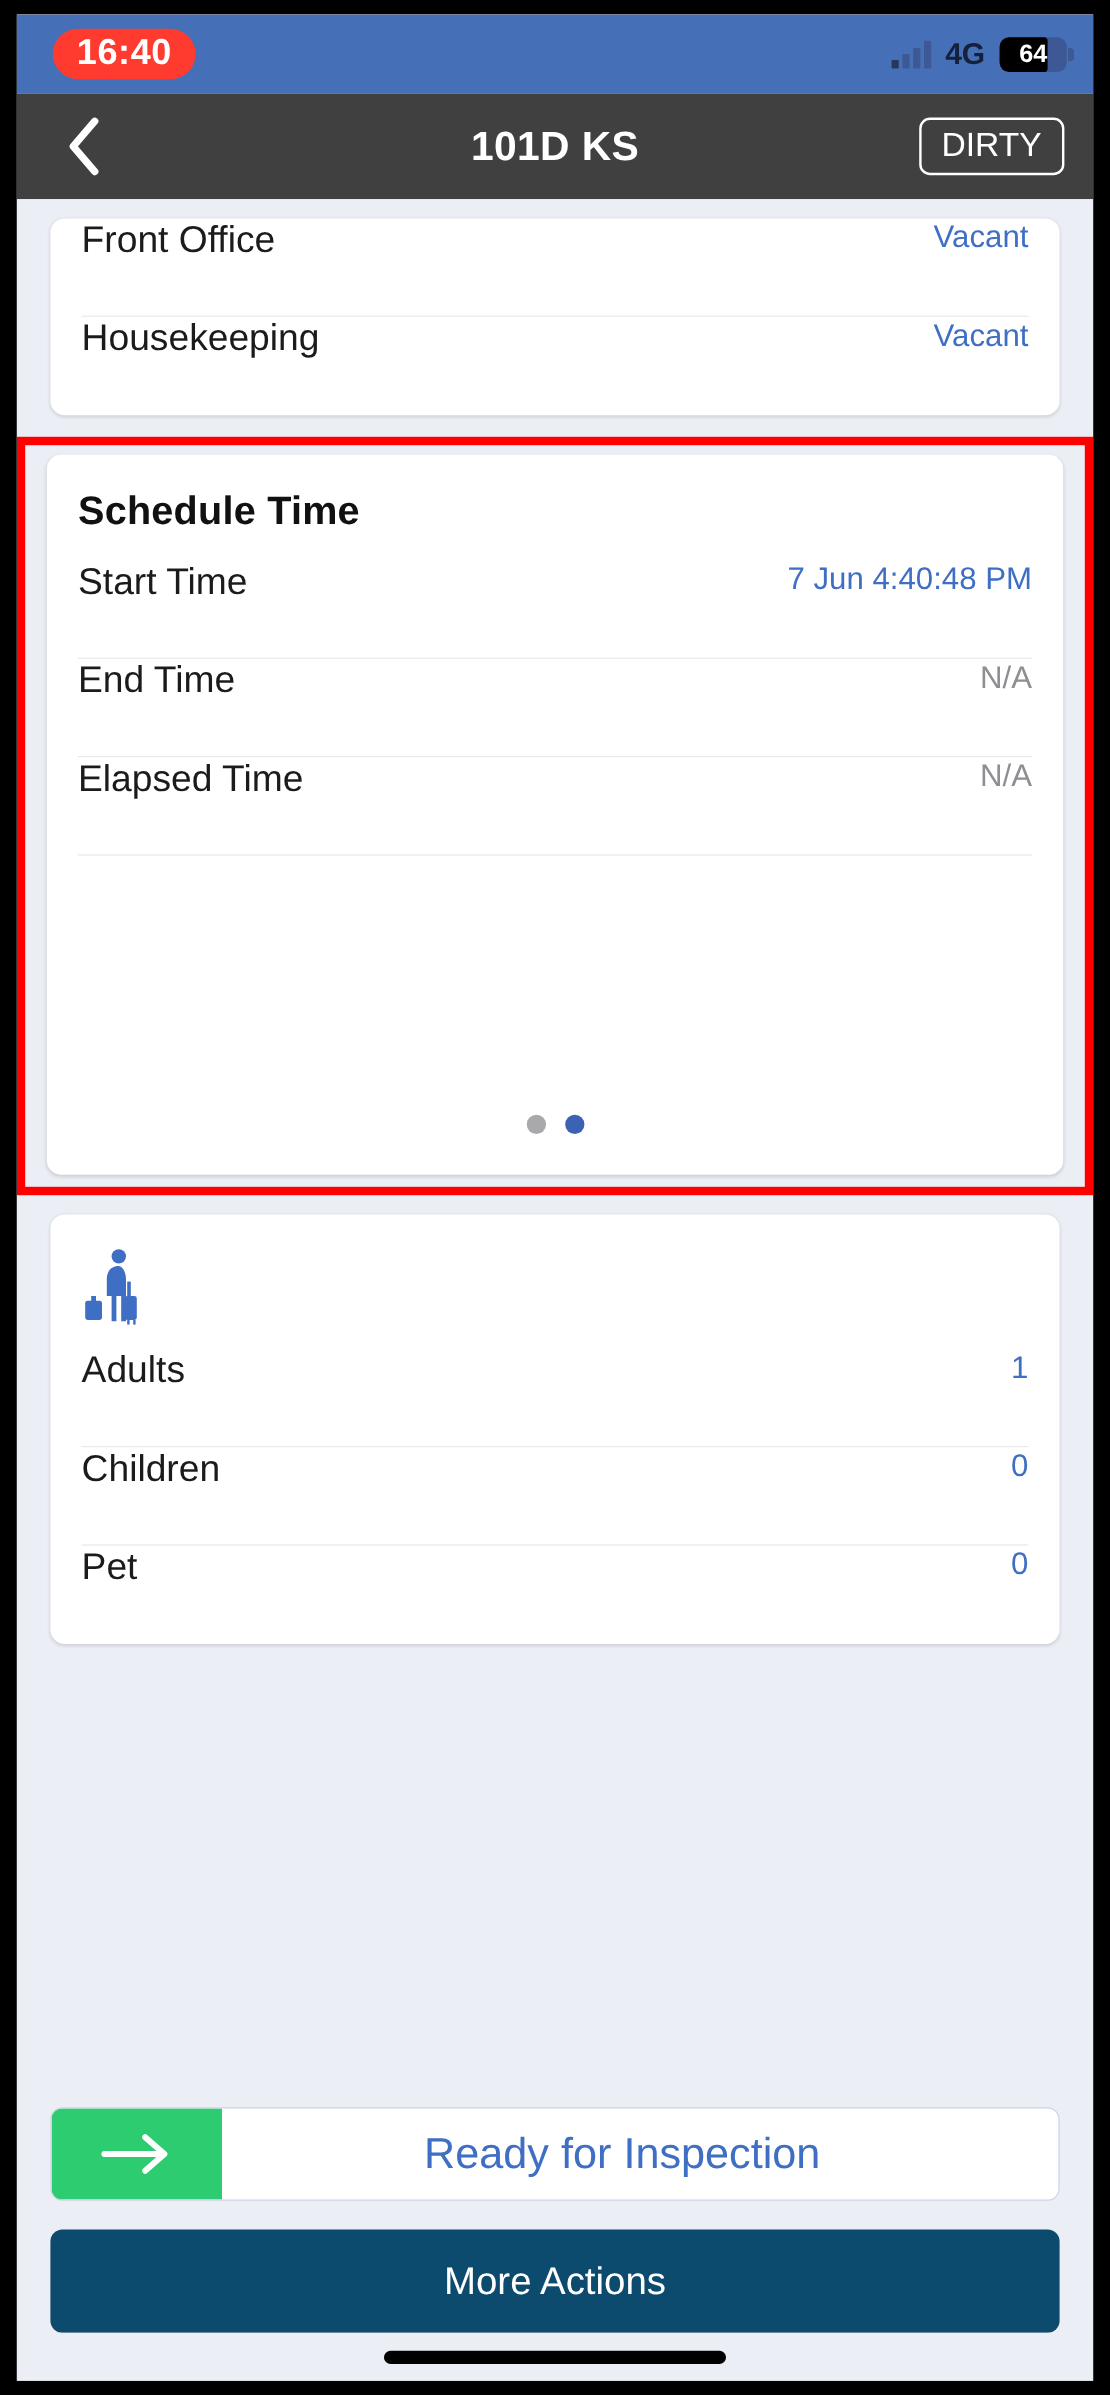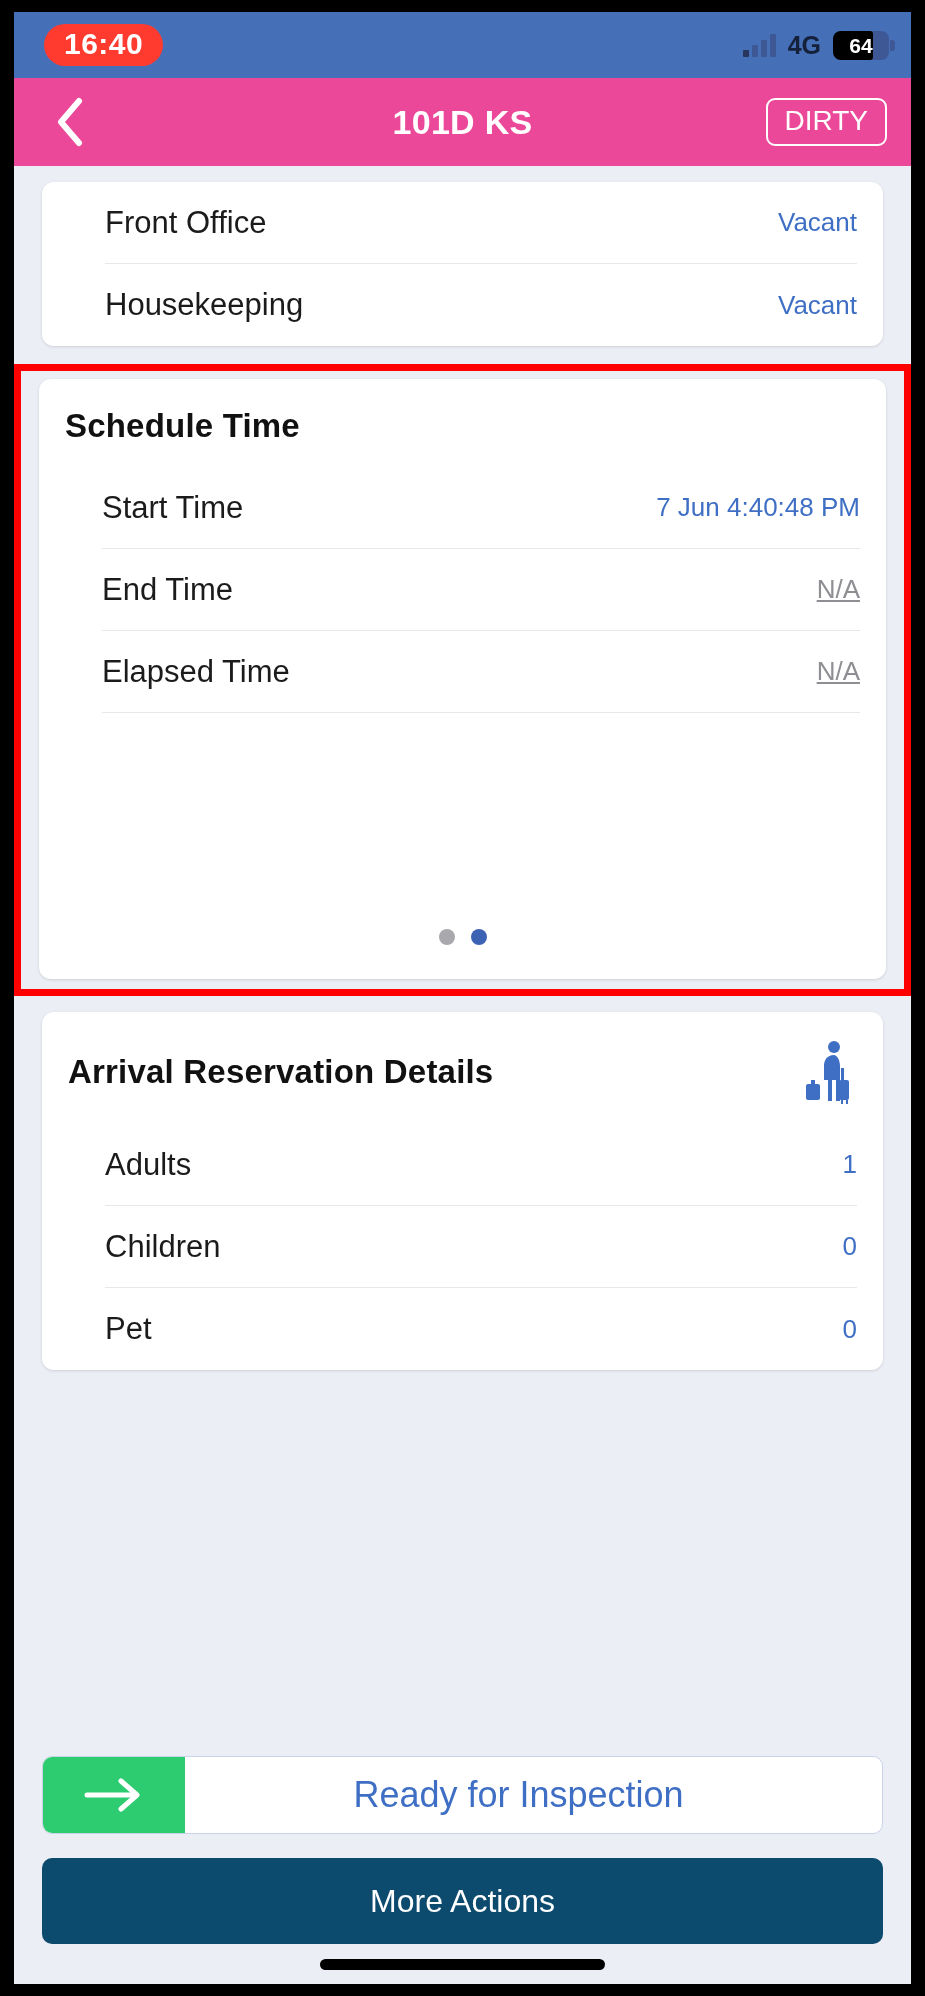--- a/index.html
+++ b/index.html
@@ -101,21 +101,21 @@
   .battery .cap{
     position:absolute;
     right:-6px; top:9px;
     width:5px; height:11px;
     background:#3d5894;
     border-radius:0 3px 3px 0;
   }
 
   
   .nav-bar{
-    background:#ec4899;
+    background:#404040;
     height:88px;
     display:flex;
     align-items:center;
     padding:0 24px 0 30px;
     flex:none;
     position:relative;
   }
   .back-btn{
     width:52px; height:52px;
     display:flex; align-items:center; justify-content:center;
@@ -170,36 +170,35 @@
   .card-head{
     display:flex;
     align-items:center;
     justify-content:space-between;
     padding:28px 0 20px 0;
   }
   .card-head .card-title{padding:0;}
 
   .row{
     display:flex;
-    align-items:center;
+    align-items:flex-start;
     justify-content:space-between;
     height:82px;
     border-bottom:1.6px solid #e7e8ec;
-    margin-left:37px;
   }
   .row:last-child{border-bottom:1.6px solid #e7e8ec;}
   .row-label{
     font-size:31px;
     color:#1b1b1b;
   }
   .row-value{
     font-size:26px;
     color:#3f6fc4;
   }
-  .row-value.muted{color:#8e8e93;text-decoration:underline;}
+  .row-value.muted{color:#8e8e93;}
   .row.no-border{border-bottom:none;}
 
   
   .occupancy-card .row:last-child{border-bottom:none;}
 
   
   .highlight-wrap{
     margin:18px 0 0 0;
     border:7px solid #ff0000;
     padding:8px 18px 10px 18px;
@@ -361,21 +360,20 @@
           </div>
           <div class="dots">
             <span class="dot"></span>
             <span class="dot active"></span>
           </div>
         </div>
       </div>
 
       <div class="card arrival-card">
         <div class="card-head">
-          <div class="card-title">Arrival Reservation Details</div>
           <svg class="luggage-icon" width="54" height="64" viewBox="0 0 54 64">
             <circle cx="31" cy="7" r="6" fill="#3f6fc4"></circle>
             <path d="M31 15 c-7 0 -10 5 -10 11 l0 14 l4 0 l0 21 l4 0 l0 -21 l4 0 l0 21 l4 0 l0 -35 c0 -6 -3 -11 -6 -11 z" fill="#3f6fc4"></path>
             <rect x="38" y="28" width="3" height="16" fill="#3f6fc4"></rect>
             <rect x="36" y="40" width="10" height="20" rx="2" fill="#3f6fc4"></rect>
             <rect x="38" y="60" width="2" height="4" fill="#3f6fc4"></rect>
             <rect x="43" y="60" width="2" height="4" fill="#3f6fc4"></rect>
             <rect x="3" y="44" width="14" height="16" rx="2" fill="#3f6fc4"></rect>
             <rect x="8" y="40" width="4" height="5" fill="#3f6fc4"></rect>
           </svg>

